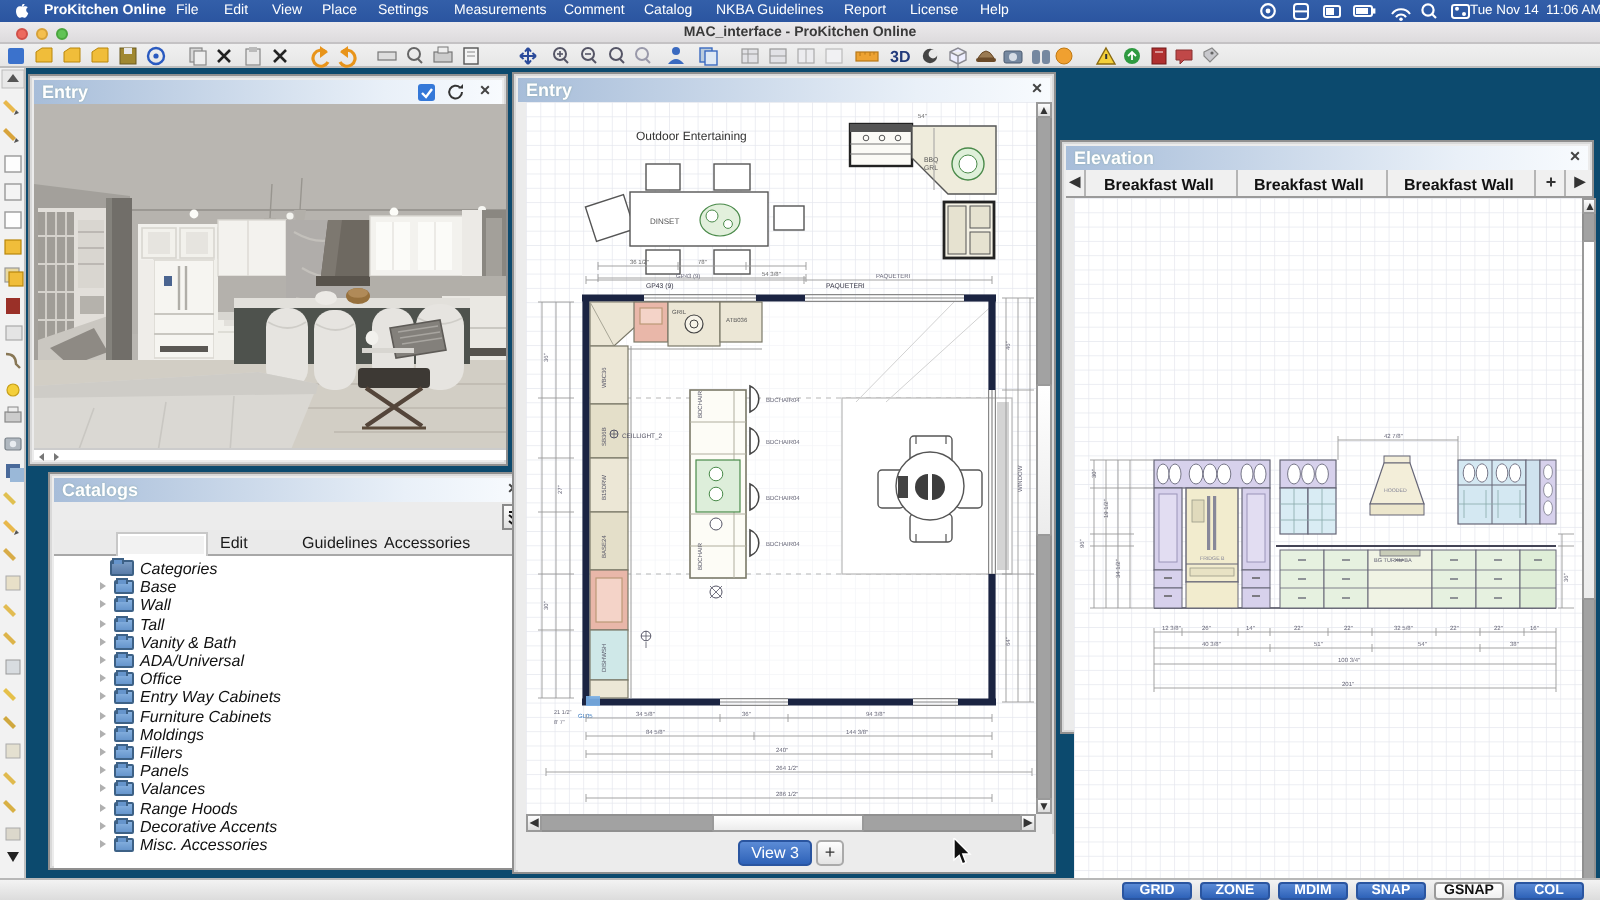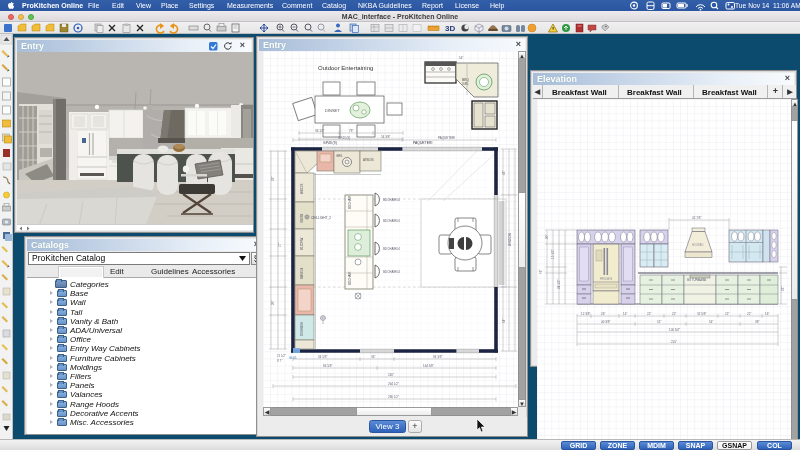--- a/index.html
+++ b/index.html
@@ -352,25 +352,20 @@
           <path d="M8 0.5 l2.5 2 -2.5 2z" fill="#777"></path>
         </svg>
     </div>
   </div>
 
   <div class="iframe" style="left:24px;top:236px;width:240px;height:199px;">
     <div class="ititle">Catalogs</div>
     <div class="ix" style="right:1px">×</div>
 
     <div class="abs" style="left:2px;top:14px;width:236px;height:14px;background:#ececec">
-      <div class="abs" style="left:1px;top:0.5px;width:222px;height:13px;background:#fff;border:1px solid #7a7a7a;font-size:8.5px;line-height:11px;padding-left:3px;color:#000">ProKitchen Catalog
-        <svg class="abs" style="right:3px;top:3.5px" width="7" height="5" viewBox="0 0 7 5">
-            <path d="M0 0 h7 l-3.5 5z" fill="#111"></path>
-          </svg>
-      </div>
       <div class="abs" style="right:0px;top:0.5px;width:12px;height:13px;background:linear-gradient(#fcfcfc,#e0e0e0);border:1px solid #8a8a8a;">
         <svg class="abs" style="left:2px;top:2px" width="7" height="9" viewBox="0 0 7 9">
             <path d="M0.5 1 h6 M0.5 2.5 l3 2.5 3-2.5 M0.5 5.5 l3 2.5 3-2.5" stroke="#111" stroke-width="1" fill="none"></path>
           </svg>
       </div>
     </div>
 
     <div class="abs" style="left:2px;top:28px;width:236px;height:13px;background:#eaeaea;border-bottom:1px solid #a8a8a8;font-size:8px;color:#1a1a1a">
       <div class="abs" style="left:32px;top:1.5px;width:44px;height:11px;background:#f2f2f2;border:1px solid #fff;box-shadow:0 0 0 1px #c8c8c8"></div>
       <span class="abs" style="left:83px;top:2px">Edit</span>

